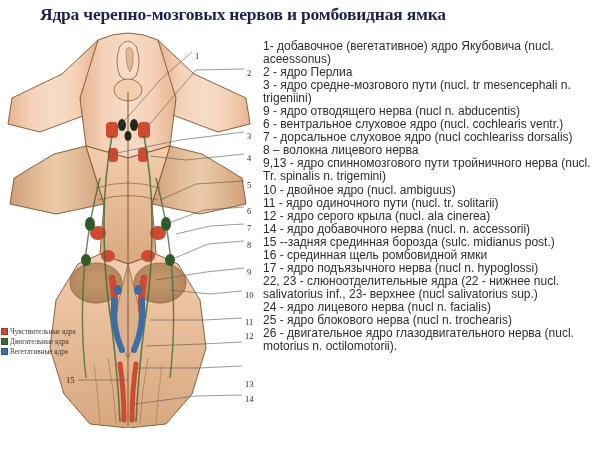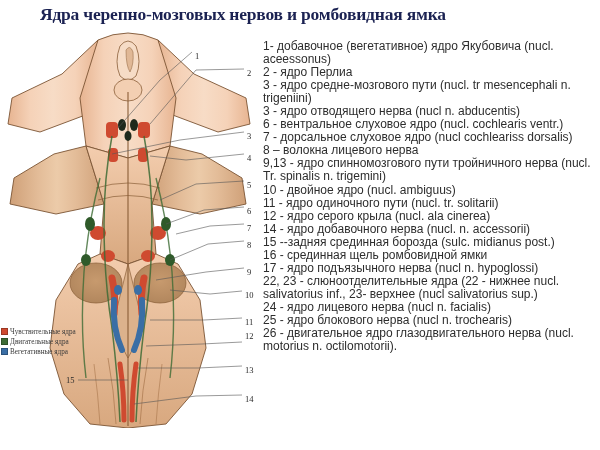--- a/index.html
+++ b/index.html
@@ -228,21 +228,21 @@
     <div class="num" style="left:247px; top:104px;">3</div>
     <div class="num" style="left:247px; top:126px;">4</div>
     <div class="num" style="left:247px; top:153px;">5</div>
     <div class="num" style="left:247px; top:179px;">6</div>
     <div class="num" style="left:247px; top:196px;">7</div>
     <div class="num" style="left:247px; top:213px;">8</div>
     <div class="num" style="left:247px; top:240px;">9</div>
     <div class="num" style="left:245px; top:263px;">10</div>
     <div class="num" style="left:245px; top:290px;">11</div>
     <div class="num" style="left:245px; top:304px;">12</div>
-    <div class="num" style="left:245px; top:338px;">13</div>
+    <div class="num" style="left:245px; top:352px;">13</div>
     <div class="num" style="left:245px; top:367px;">14</div>
     <div class="num" style="left:66px;  top:348px;">15</div>
 
     <div id="color-key">
       <div class="key-row">
         <span class="key-swatch" style="background:#cf4a30;"></span>
         <span class="key-label">Чувствительные ядра</span>
       </div>
       <div class="key-row">
         <span class="key-swatch" style="background:#3d6b35;"></span>
@@ -252,21 +252,21 @@
         <span class="key-swatch" style="background:#3a6ea5;"></span>
         <span class="key-label">Вегетативные ядра</span>
       </div>
     </div>
   </div>
 
   <div id="legend">
     <p class="legend-item">1- добавочное (вегетативное) ядро Якубовича (nucl. aceessonus)</p>
     <p class="legend-item">2 - ядро Перлиа</p>
     <p class="legend-item">3 - ядро средне-мозгового пути (nucl. tr mesencephali n. trigeniini)</p>
-    <p class="legend-item">3 - ядро отводящего нерва (nucl n. abducentis)</p>
+    <p class="legend-item">9 - ядро отводящего нерва (nucl n. abducentis)</p>
     <p class="legend-item">6 - вентральное слуховое ядро (nucl. cochlearis ventr.)</p>
     <p class="legend-item">7 - дорсальное слуховое ядро (nucl cochleariss dorsalis)</p>
     <p class="legend-item">8 – волокна лицевого нерва</p>
     <p class="legend-item">9,13 - ядро спинномозгового пути тройничного нерва (nucl. Tr. spinalis n. trigemini)</p>
     <p class="legend-item">10 -  двойное ядро (nucl. ambiguus)</p>
     <p class="legend-item">11 - ядро одиночного пути (nucl. tr. solitarii)</p>
     <p class="legend-item">12 - ядро серого крыла (nucl. ala cinerea)</p>
     <p class="legend-item">14 - ядро добавочного нерва (nucl. n. accessorii)</p>
     <p class="legend-item">15 --задняя срединная борозда (sulc. midianus post.)</p>
     <p class="legend-item">16 - срединная щель ромбовидной ямки</p>

